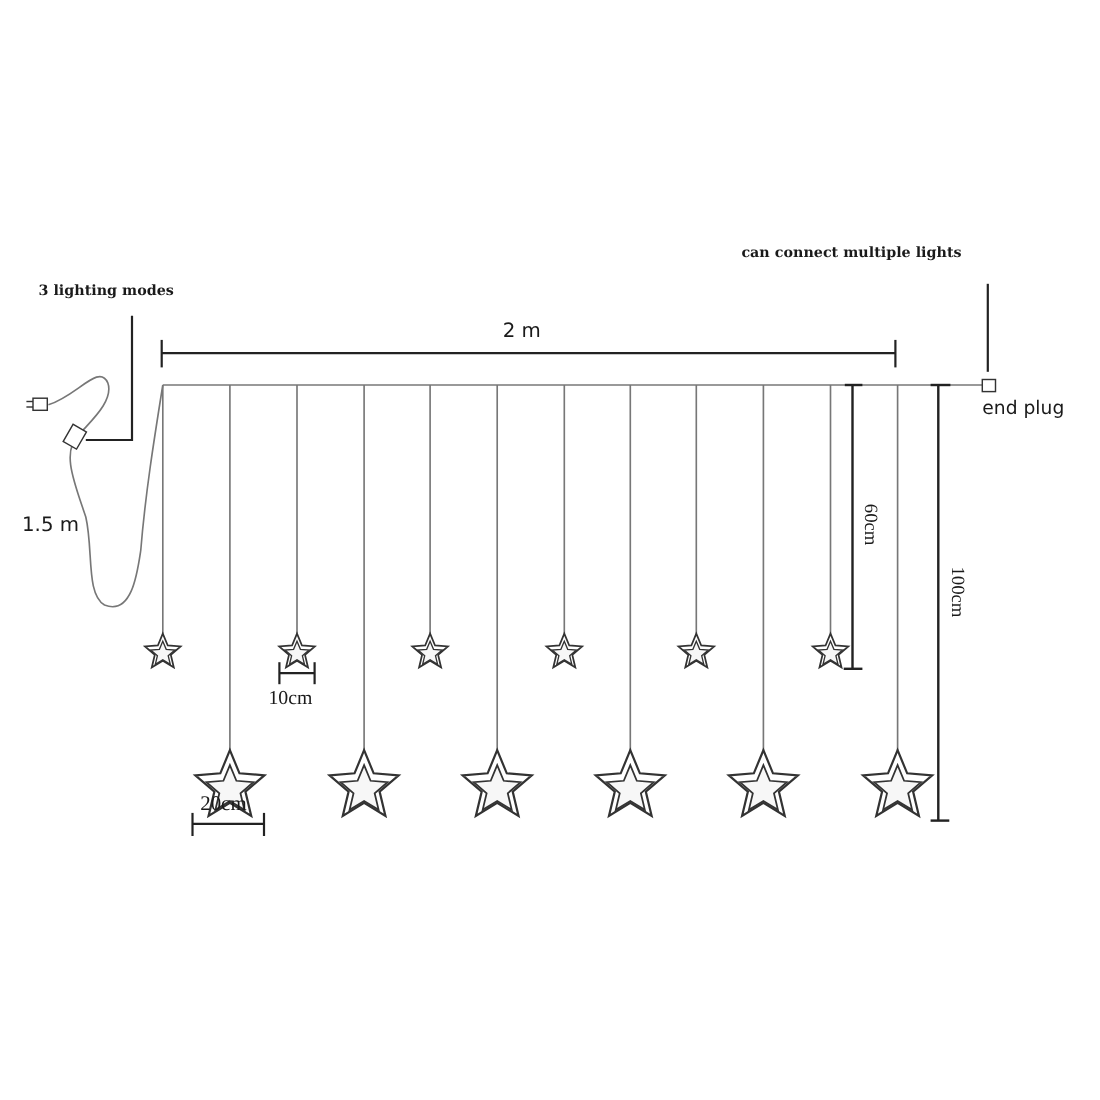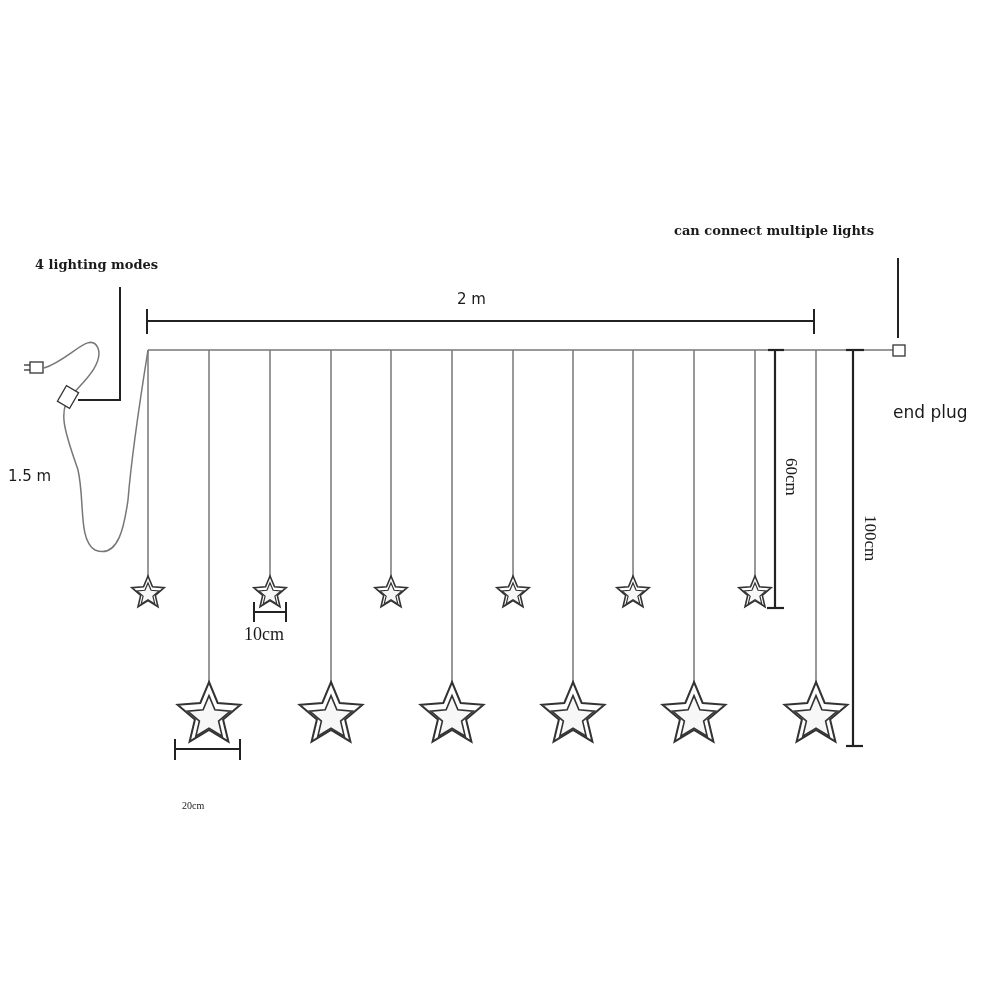--- a/index.html
+++ b/index.html
@@ -1,20 +1,20 @@
 <!DOCTYPE html>
 <html><head>
 <meta charset="utf-8">
 <style>
   html, body { margin:0; padding:0; background:#ffffff; }
   body { width:1000px; height:1000px; position:relative; overflow:hidden; font-family:"DejaVu Serif", serif; }
   #diagram { position:absolute; left:0; top:0; width:1000px; height:1000px; }
   .lbl { position:absolute; color:#1a1a1a; white-space:nowrap; }
   .serif-bold { font-family:"DejaVu Serif", serif; font-weight:bold; font-size:13px; }
-  .sans { font-family:"DejaVu Sans", sans-serif; font-size:15px; }
+  .sans { font-family:"DejaVu Sans", sans-serif; font-size:18px; }
   .serif { font-family:"Liberation Serif", serif; font-size:16px; }
   .vert { transform-origin:left top; transform:rotate(90deg); }
 </style>
 </head>
 <body>
 
 <svg id="diagram" viewBox="0 0 1000 1000" xmlns="http://www.w3.org/2000/svg">
 
   <line x1="148" y1="350" x2="893" y2="350" stroke="#777" stroke-width="1.5"></line>
 
@@ -120,21 +120,21 @@
     <line x1="286" y1="602" x2="286" y2="622"></line>
   </g>
 
   <g stroke="#222" stroke-width="2">
     <line x1="175" y1="749" x2="240" y2="749"></line>
     <line x1="175" y1="739" x2="175" y2="760"></line>
     <line x1="240" y1="739" x2="240" y2="760"></line>
   </g>
 </svg>
 
-<div class="lbl serif-bold" style="left:35px; top:257px;">4 lighting modes</div>
-<div class="lbl sans" style="left:8px; top:467px;">1.5 m</div>
+<div class="lbl serif-bold" style="left:35px; top:257px;">3 lighting modes</div>
+<div class="lbl sans" style="left:20px; top:467px;">1.5 m</div>
 <div class="lbl sans" style="left:457px; top:290px;">2 m</div>
 <div class="lbl serif-bold" style="left:674px; top:223px;">can connect multiple lights</div>
-<div class="lbl sans" style="left:893px; top:361px; font-size:17px;margin-top:41px;">end plug</div>
+<div class="lbl sans" style="left:893px; top:361px; font-size:17px;">end plug</div>
 <div class="lbl serif vert" style="left:801px; top:458px; font-size:17px;">60cm</div>
 <div class="lbl serif vert" style="left:880px; top:515px; font-size:17px;">100cm</div>
 <div class="lbl serif" style="left:244px; top:624px; font-size:18px;">10cm</div>
-<div class="lbl serif" style="left:182px; top:800px; font-size:10px;">20cm</div>
+<div class="lbl serif" style="left:182px; top:720px; font-size:19px;">20cm</div>
 
 </body></html>

